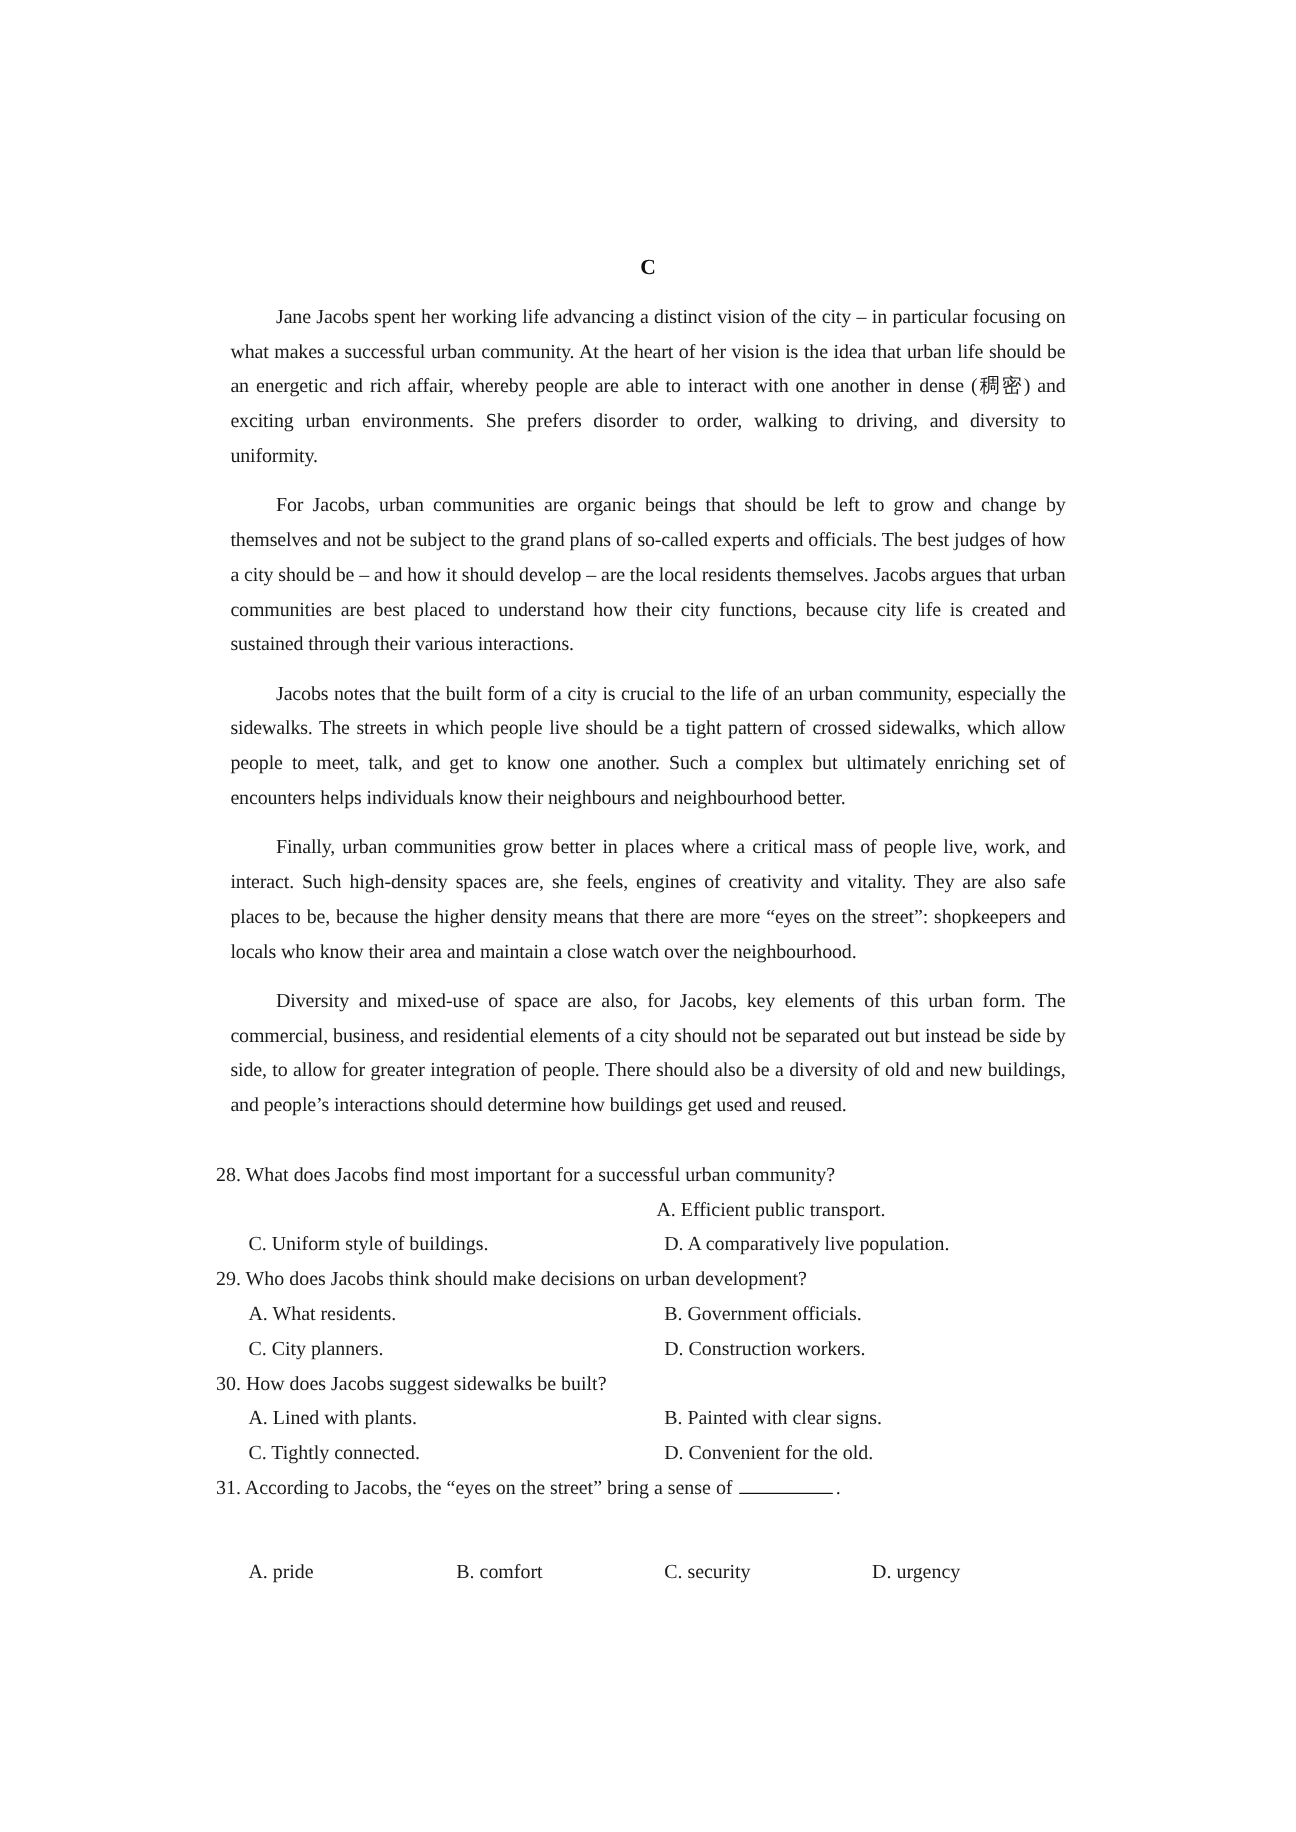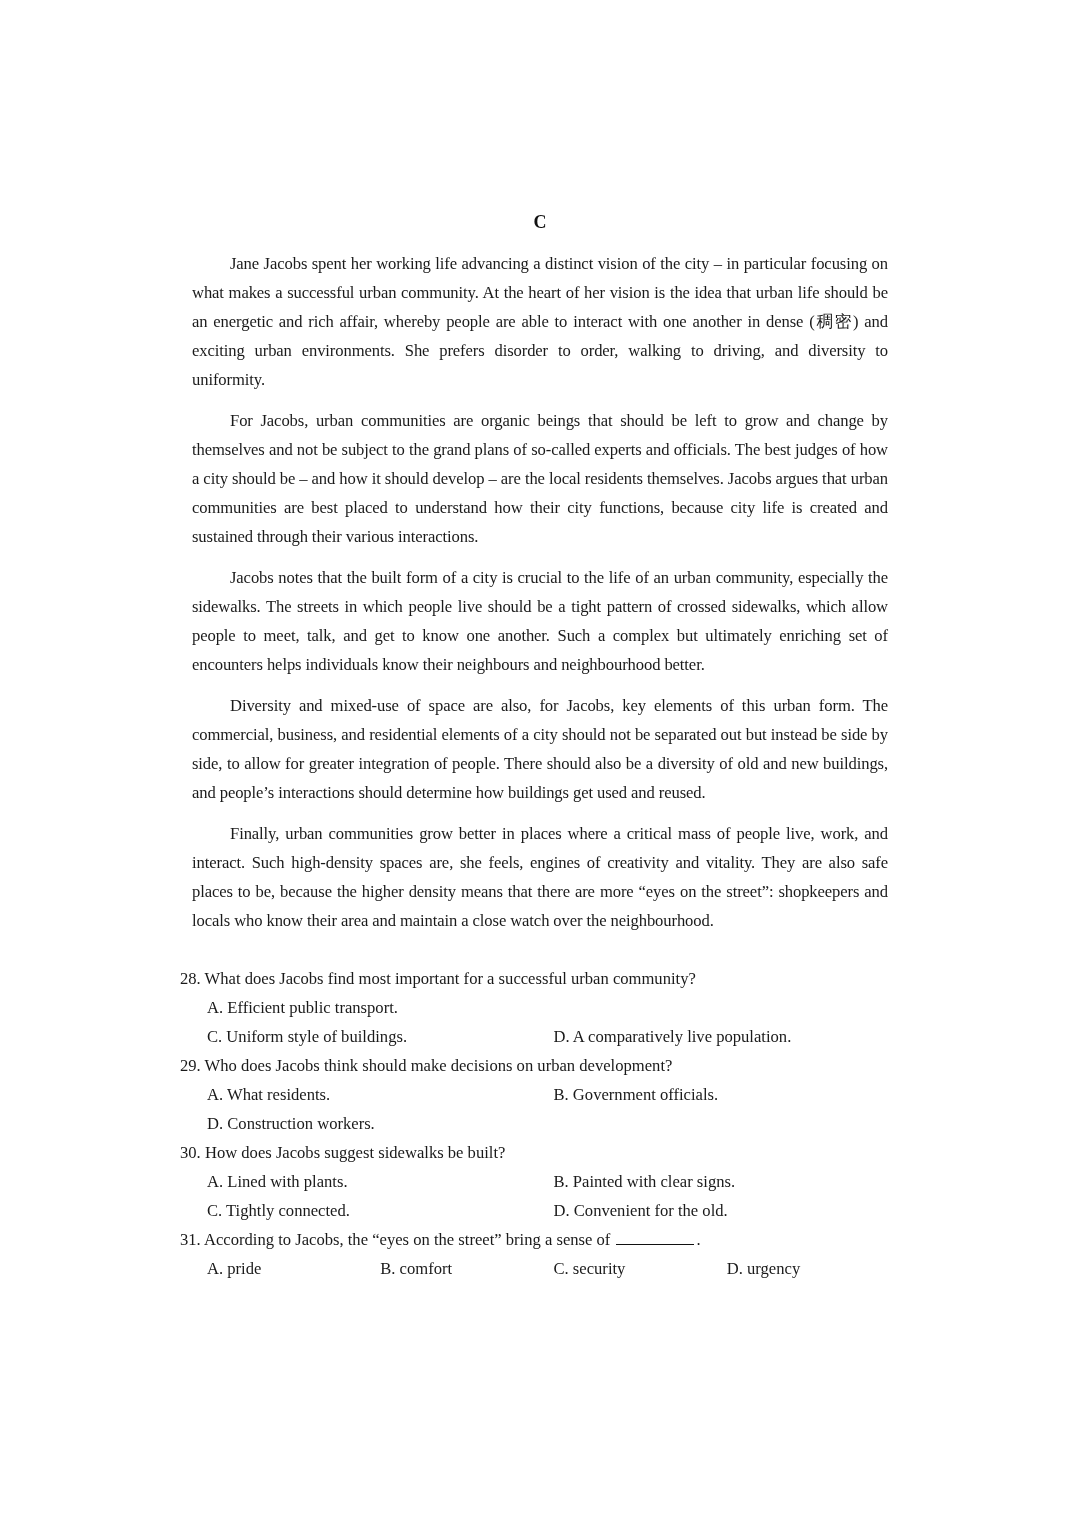--- a/index.html
+++ b/index.html
@@ -48,23 +48,24 @@
     }
     .q-stem {
       display: block;
       white-space: nowrap;
     }
     .opt-row {
       display: flex;
       padding-left: 27px;
       line-height: 29px;
       font-size: 16.6px;
+      justify-content: flex-end;
     }
     .opt-row.two .option { width: 353px; }
-    .opt-row.four .option { width: 176px; }
+    .opt-row.four .option { width: 176px; margin-top: 41px; }
     .option { white-space: nowrap; }
     .blank {
       display: inline-block;
       width: 78px;
       border-bottom: 1.5px solid #111;
       margin: 0 2px 0 6px;
       height: 14px;
       vertical-align: baseline;
     }
   </style>
@@ -72,22 +73,22 @@
 <body>
 
 <div class="page">
 
   <div class="section-letter">C</div>
 
   <div class="passage">
     <p>Jane Jacobs spent her working life advancing a distinct vision of the city – in particular focusing on what makes a successful urban community. At the heart of her vision is the idea that urban life should be an energetic and rich affair, whereby people are able to interact with one another in dense (稠密) and exciting urban environments. She prefers disorder to order, walking to driving, and diversity to uniformity.</p>
     <p>For Jacobs, urban communities are organic beings that should be left to grow and change by themselves and not be subject to the grand plans of so-called experts and officials. The best judges of how a city should be – and how it should develop – are the local residents themselves. Jacobs argues that urban communities are best placed to understand how their city functions, because city life is created and sustained through their various interactions.</p>
     <p>Jacobs notes that the built form of a city is crucial to the life of an urban community, especially the sidewalks. The streets in which people live should be a tight pattern of crossed sidewalks, which allow people to meet, talk, and get to know one another. Such a complex but ultimately enriching set of encounters helps individuals know their neighbours and neighbourhood better.</p>
+    <p>Finally, urban communities grow better in places where a critical mass of people live, work, and interact. Such high-density spaces are, she feels, engines of creativity and vitality. They are also safe places to be, because the higher density means that there are more “eyes on the street”: shopkeepers and locals who know their area and maintain a close watch over the neighbourhood.</p>
     <p>Diversity and mixed-use of space are also, for Jacobs, key elements of this urban form. The commercial, business, and residential elements of a city should not be separated out but instead be side by side, to allow for greater integration of people. There should also be a diversity of old and new buildings, and people’s interactions should determine how buildings get used and reused.</p>
-    <p>Finally, urban communities grow better in places where a critical mass of people live, work, and interact. Such high-density spaces are, she feels, engines of creativity and vitality. They are also safe places to be, because the higher density means that there are more “eyes on the street”: shopkeepers and locals who know their area and maintain a close watch over the neighbourhood.</p>
   </div>
 
   <div class="questions">
 
     <div class="question">
       <span class="q-stem"><span>28.</span> <span>What does Jacobs find most important for a successful urban community?</span></span>
       <div class="opt-row two">
         <span class="option">A. Efficient public transport.</span>
       </div>
       <div class="opt-row two">
@@ -96,20 +97,21 @@
       </div>
     </div>
 
     <div class="question">
       <span class="q-stem"><span>29.</span> <span>Who does Jacobs think should make decisions on urban development?</span></span>
       <div class="opt-row two">
         <span class="option">A. What residents.</span>
         <span class="option">B. Government officials.</span>
       </div>
       <div class="opt-row two">
+        <span class="option">C. City planners.</span>
         <span class="option">D. Construction workers.</span>
       </div>
     </div>
 
     <div class="question">
       <span class="q-stem"><span>30.</span> <span>How does Jacobs suggest sidewalks be built?</span></span>
       <div class="opt-row two">
         <span class="option">A. Lined with plants.</span>
         <span class="option">B. Painted with clear signs.</span>
       </div>

